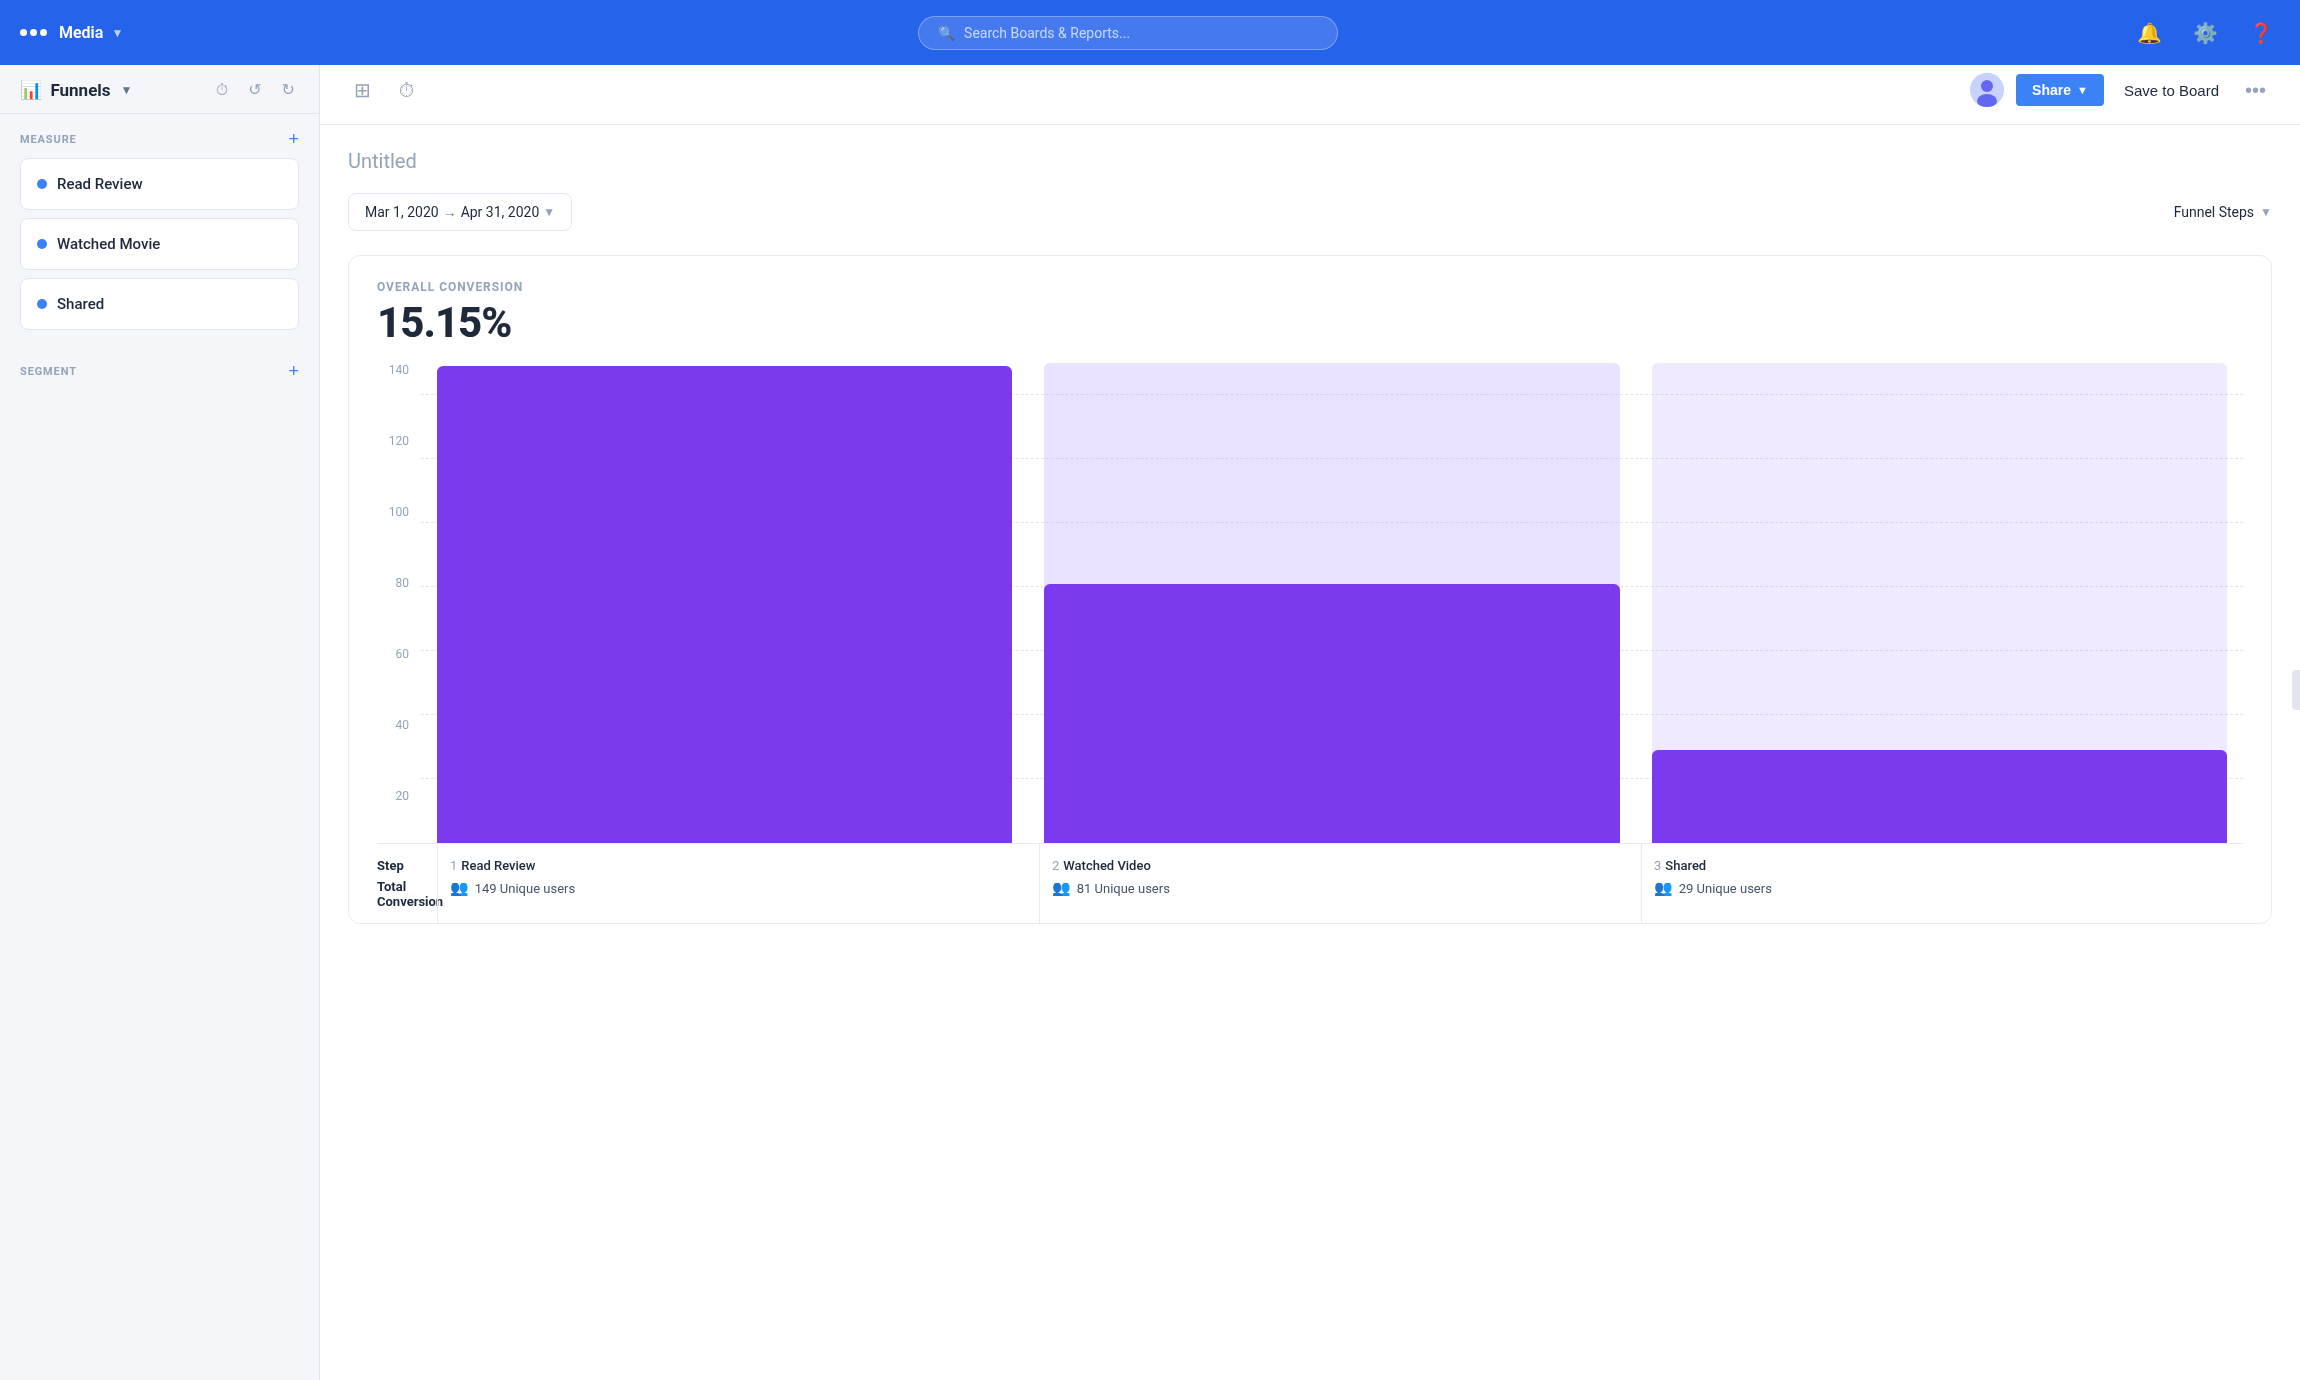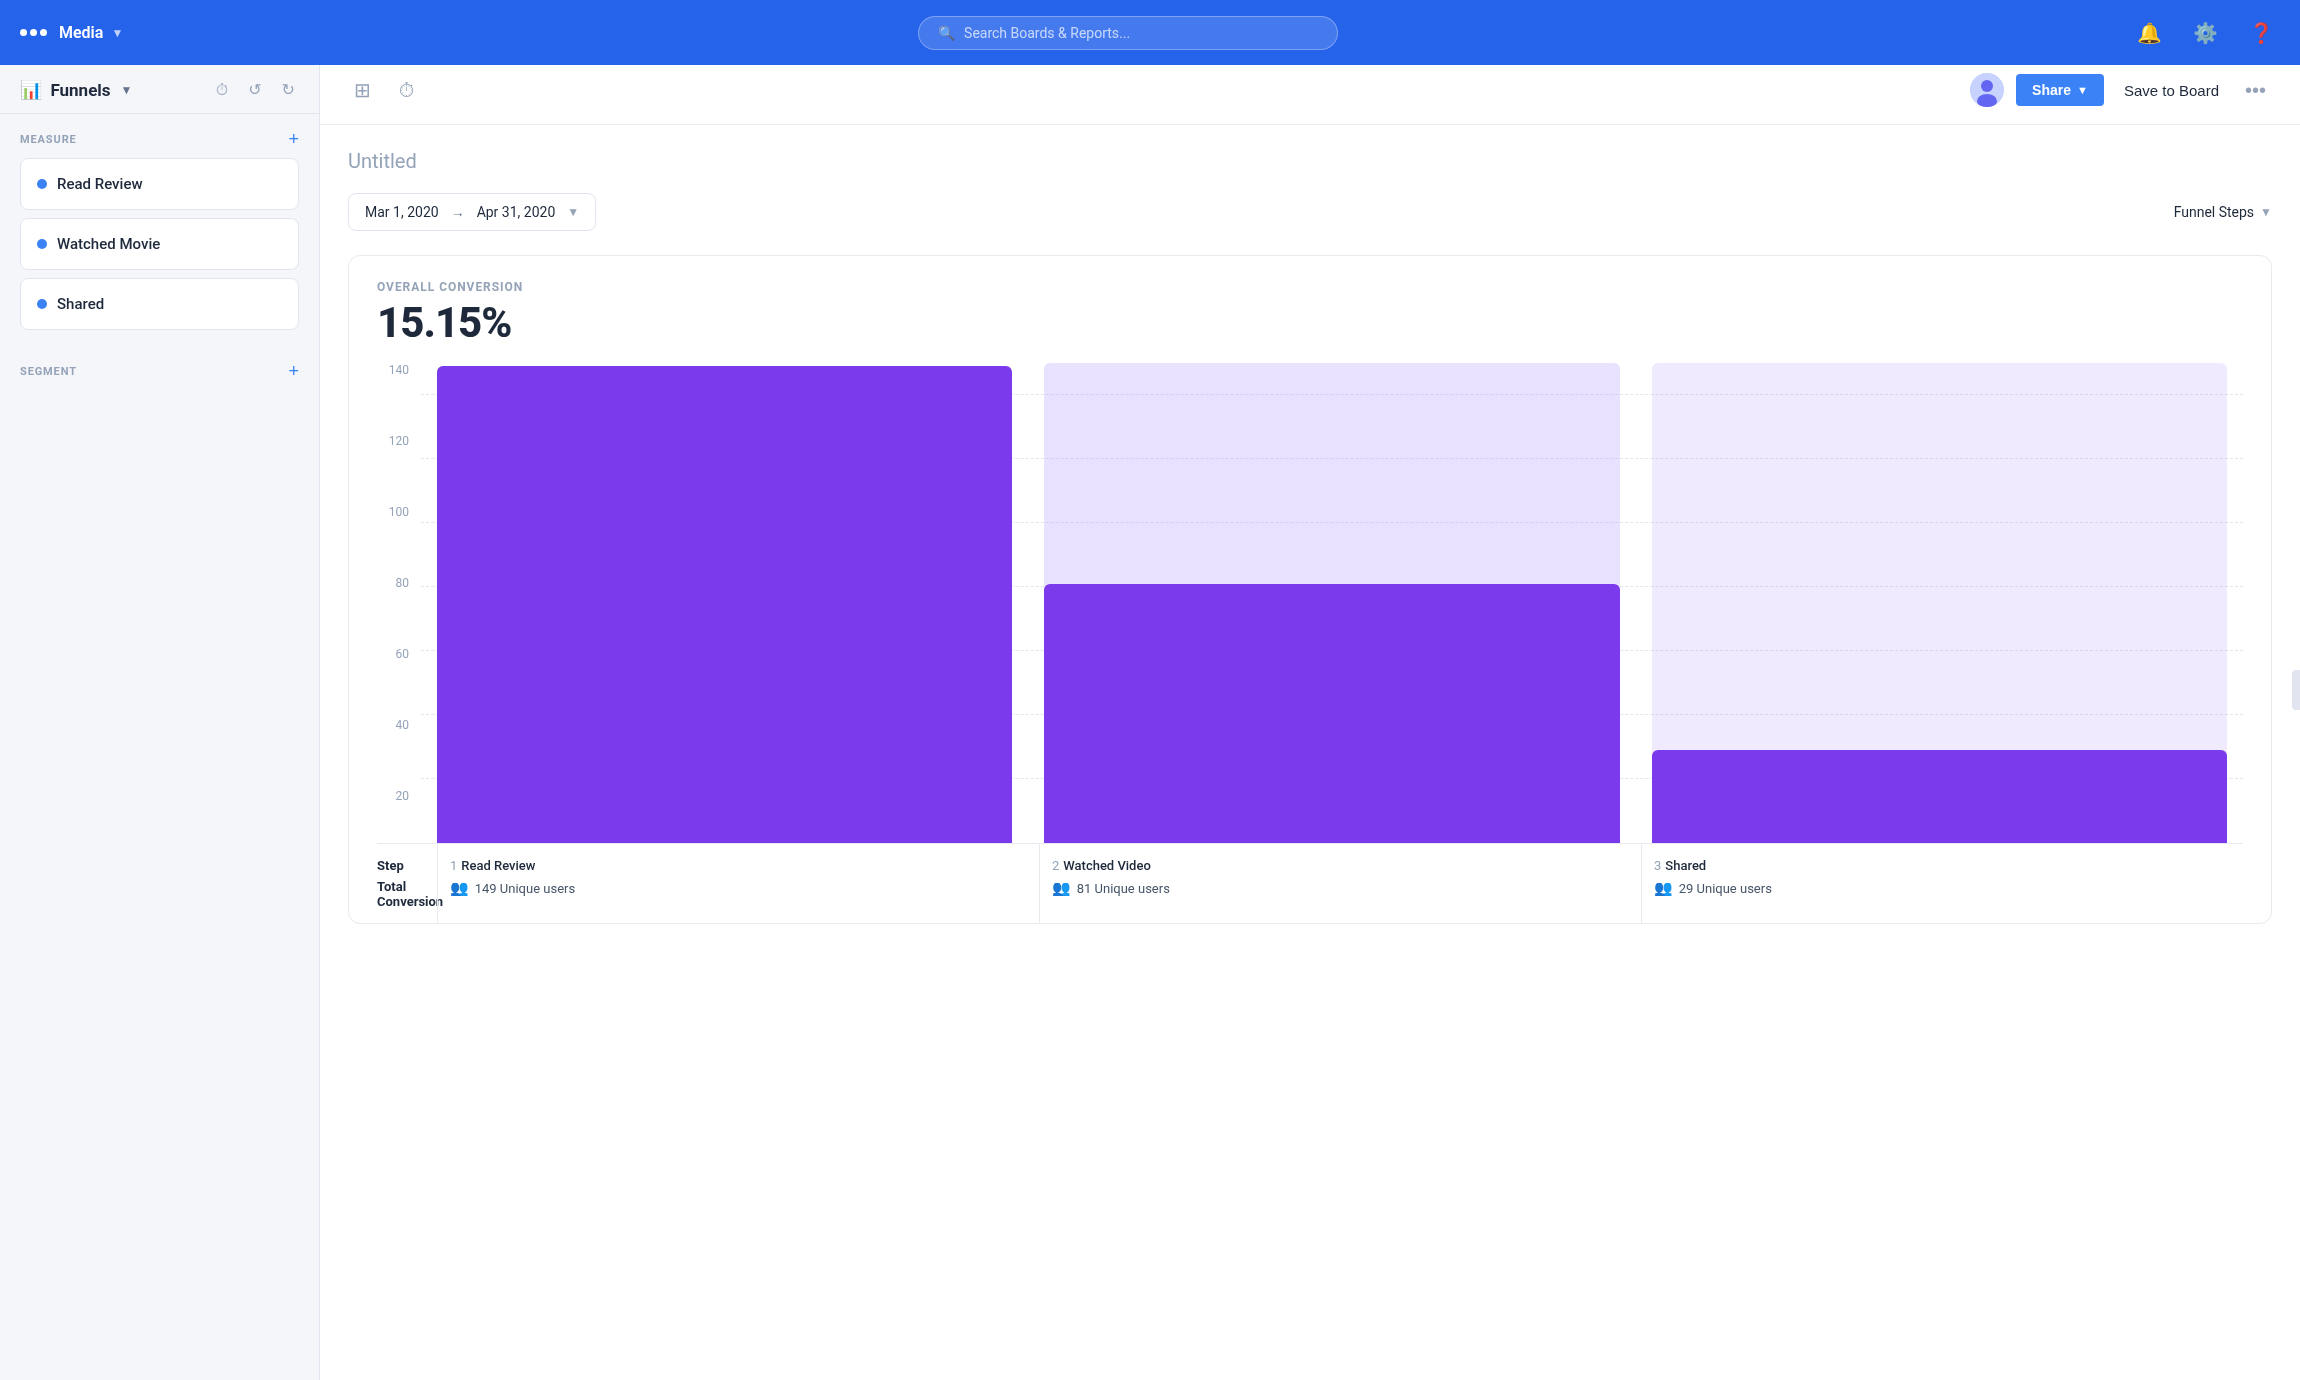--- a/index.html
+++ b/index.html
@@ -254,21 +254,21 @@
     
     .filter-bar {
       display: flex;
       align-items: center;
       justify-content: space-between;
       margin-bottom: 24px;
     }
     .date-picker {
       display: flex;
       align-items: center;
-      gap: 8px;
+      gap: 0;
       background: white;
       border: 1px solid #e2e5ef;
       border-radius: 8px;
       padding: 10px 16px;
       font-size: 14px;
       color: #1e293b;
       cursor: pointer;
     }
     .date-arrow { color: #64748b; margin: 0 4px; }
     .date-chevron { color: #94a3b8; font-size: 12px; margin-left: 4px; }

